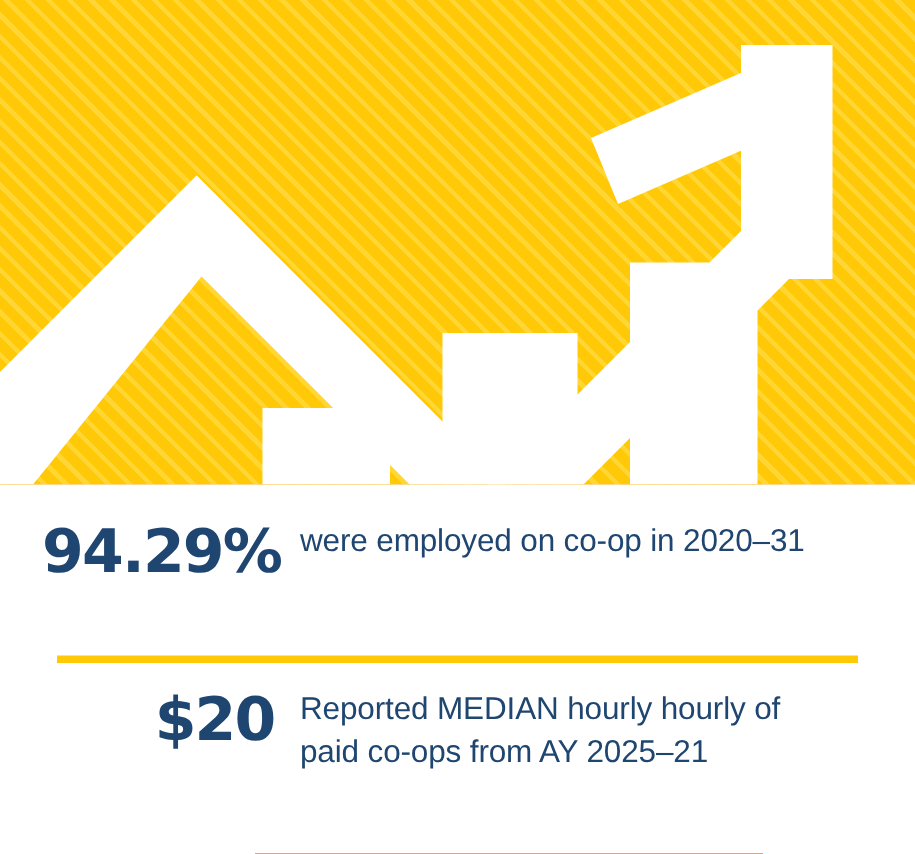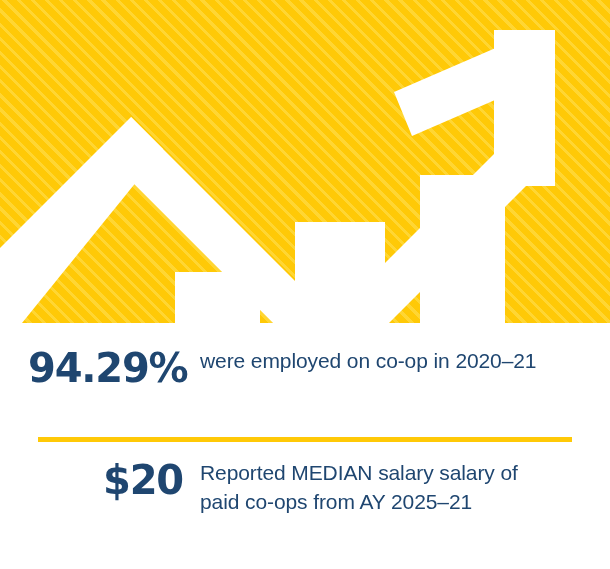--- a/index.html
+++ b/index.html
@@ -173,28 +173,28 @@
 
       <polygon points="494,30 555,30 555,186 494,186" fill="#FFFFFF"></polygon>
     </svg>
   </div>
 
   <div class="stats">
 
     <div class="stat-row stat-row-1">
       <div class="stat-figure">94.29%</div>
       <div class="stat-text">
-        <span class="stat-text-line">were employed on co-op in 2020–21</span>
+        <span class="stat-text-line">were employed on co-op in 2020–31</span>
       </div>
     </div>
 
     <div class="divider"></div>
 
     <div class="stat-row stat-row-2">
       <div class="stat-figure">$20</div>
       <div class="stat-text">
-        <span class="stat-text-line">Reported MEDIAN salary salary of</span>
+        <span class="stat-text-line">Reported MEDIAN hourly hourly of</span>
         <span class="stat-text-line">paid co-ops from AY 2025–21</span>
       </div>
     </div>
 
   </div>
 </div>
 
 </body></html>

